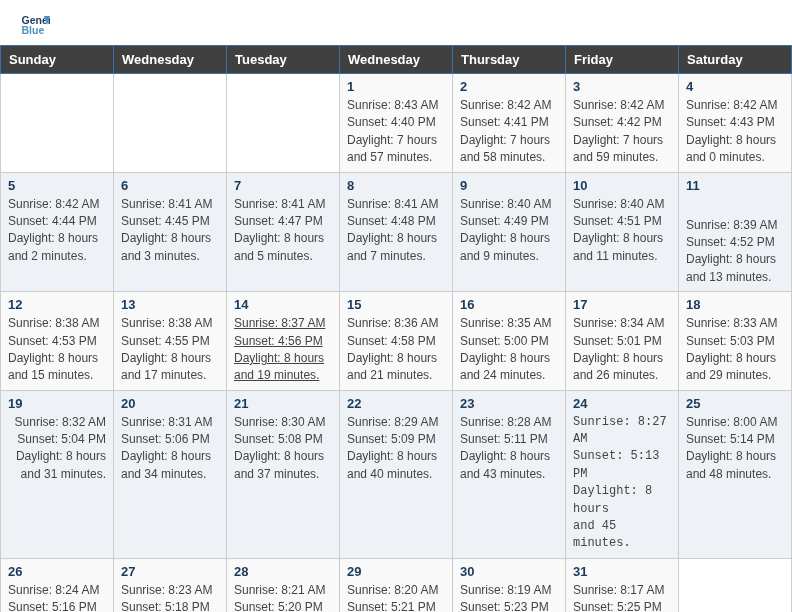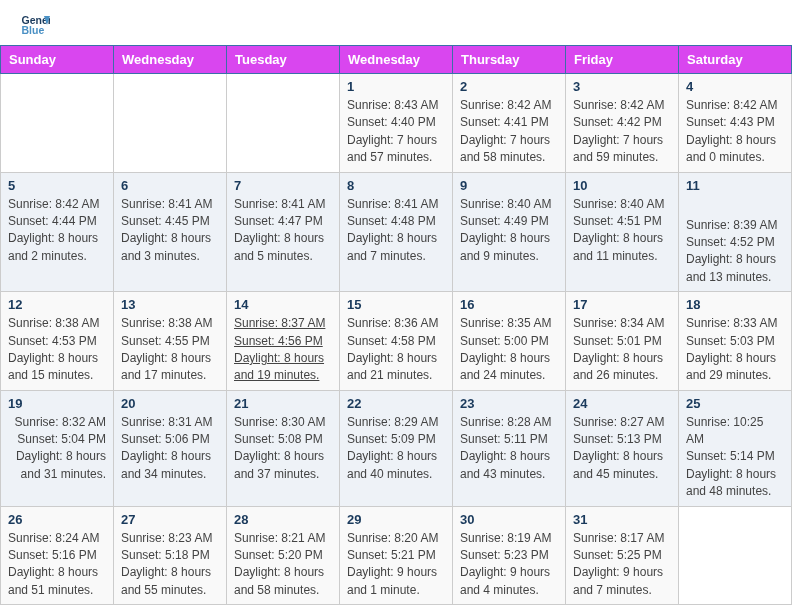--- a/index.html
+++ b/index.html
@@ -5,21 +5,21 @@
     * { box-sizing: border-box; margin: 0; padding: 0; }
     body { font-family: Arial, sans-serif; background: #fff; width: 792px; min-height: 612px; }
     .header { padding: 10px 20px 5px 20px; display: flex; align-items: flex-start; justify-content: space-between; }
     .logo { display: flex; align-items: center; }
     .logo-icon { width: 30px; height: 30px; margin-right: 4px; }
     .title-block { text-align: right; }
     .month-title { font-size: 36px; color: #1a3a5c; font-weight: 300; }
     .location { font-size: 14px; color: #555; margin-top: 2px; }
     .calendar { width: 100%; border-collapse: collapse; margin: 0; }
     .calendar thead th {
-      background: #d946ef;
+      background: #404040;
       color: #fff;
       text-align: left;
       padding: 6px 8px;
       font-size: 13px;
       font-weight: bold;
       border: 1px solid #3a6fa8;
     }
     .calendar tbody td {
       vertical-align: top;
       border: 1px solid #ccc;
@@ -237,28 +237,28 @@
         </td>
         <td>
           <div class="day-number">23</div>
           <div class="day-info" style="white-space: pre-line;">Sunrise: 8:28 AM
 Sunset: 5:11 PM
 Daylight: 8 hours
 and 43 minutes.</div>
         </td>
         <td>
           <div class="day-number">24</div>
-          <div class="day-info" style="white-space: pre-line;">Sunrise: 8:27 AM
+          <div class="day-info" style="white-space: pre-line; font-family: Liberation Mono, monospace;">Sunrise: 8:27 AM
 Sunset: 5:13 PM
 Daylight: 8 hours
 and 45 minutes.</div>
         </td>
         <td>
           <div class="day-number">25</div>
-          <div class="day-info" style="white-space: pre-line;">Sunrise: 10:25 AM
+          <div class="day-info" style="white-space: pre-line;">Sunrise: 8:00 AM
 Sunset: 5:14 PM
 Daylight: 8 hours
 and 48 minutes.</div>
         </td>
       </tr>
       <tr>
         <td>
           <div class="day-number">26</div>
           <div class="day-info" style="white-space: pre-line;">Sunrise: 8:24 AM
 Sunset: 5:16 PM

